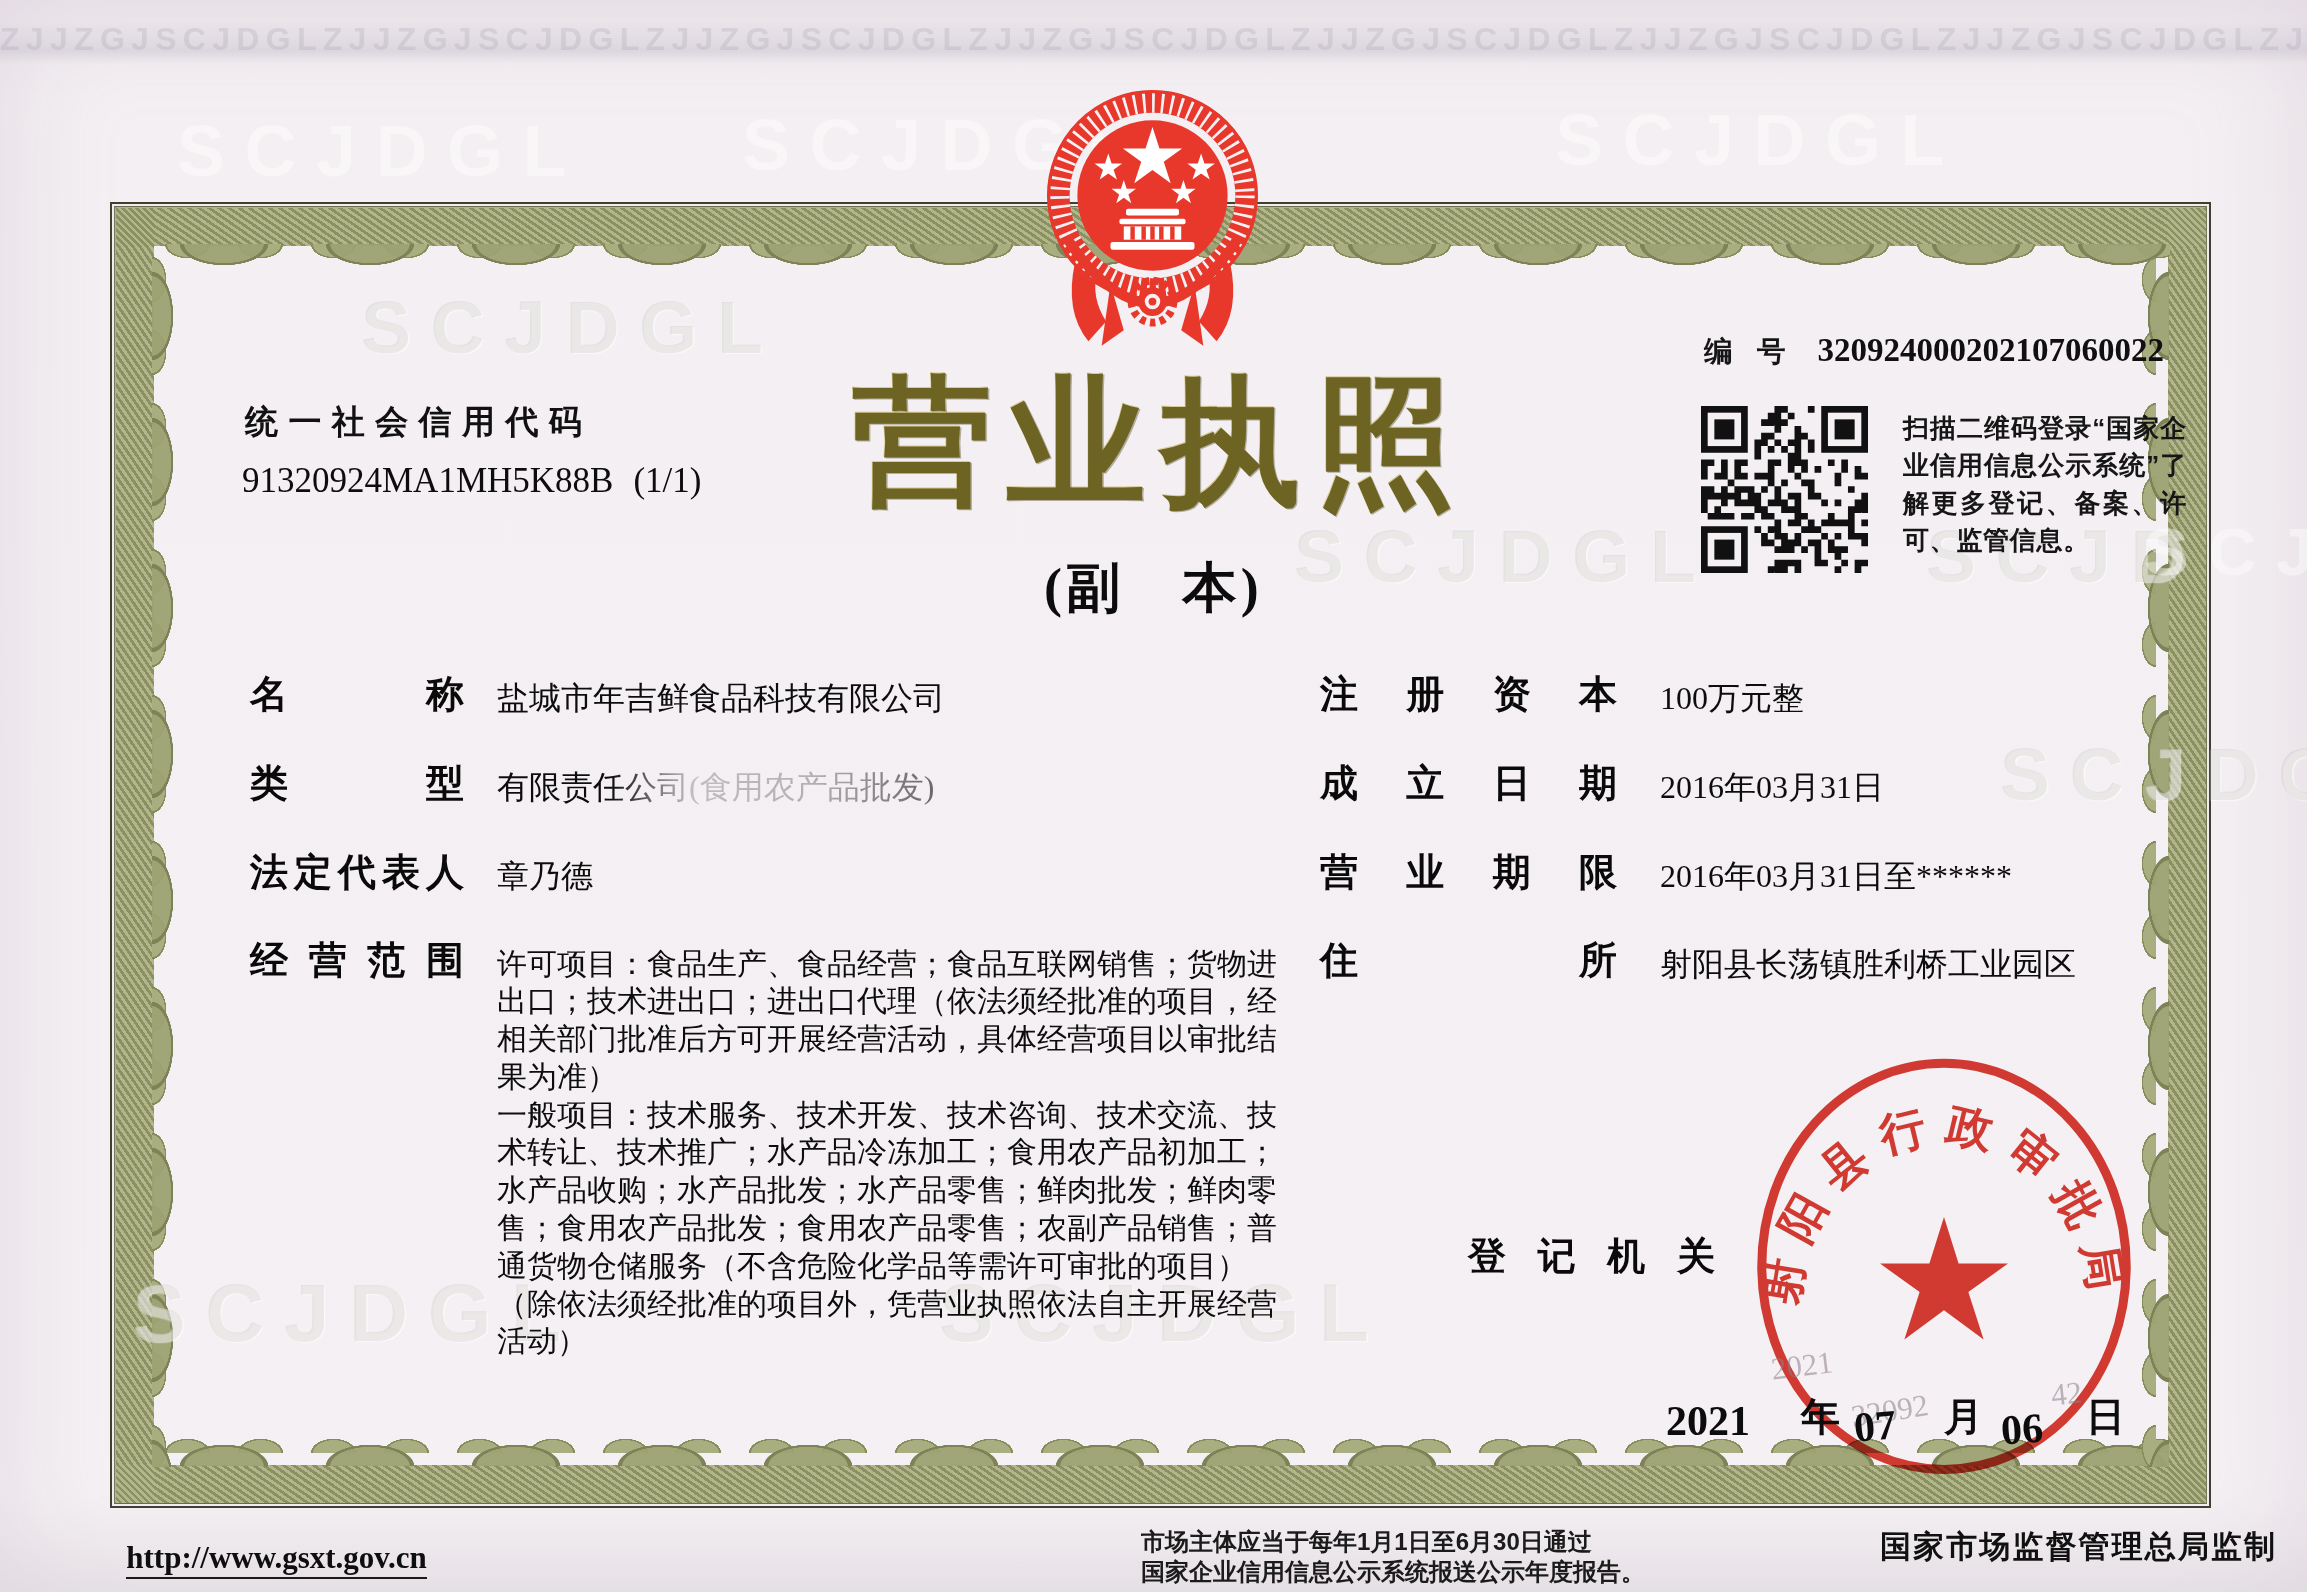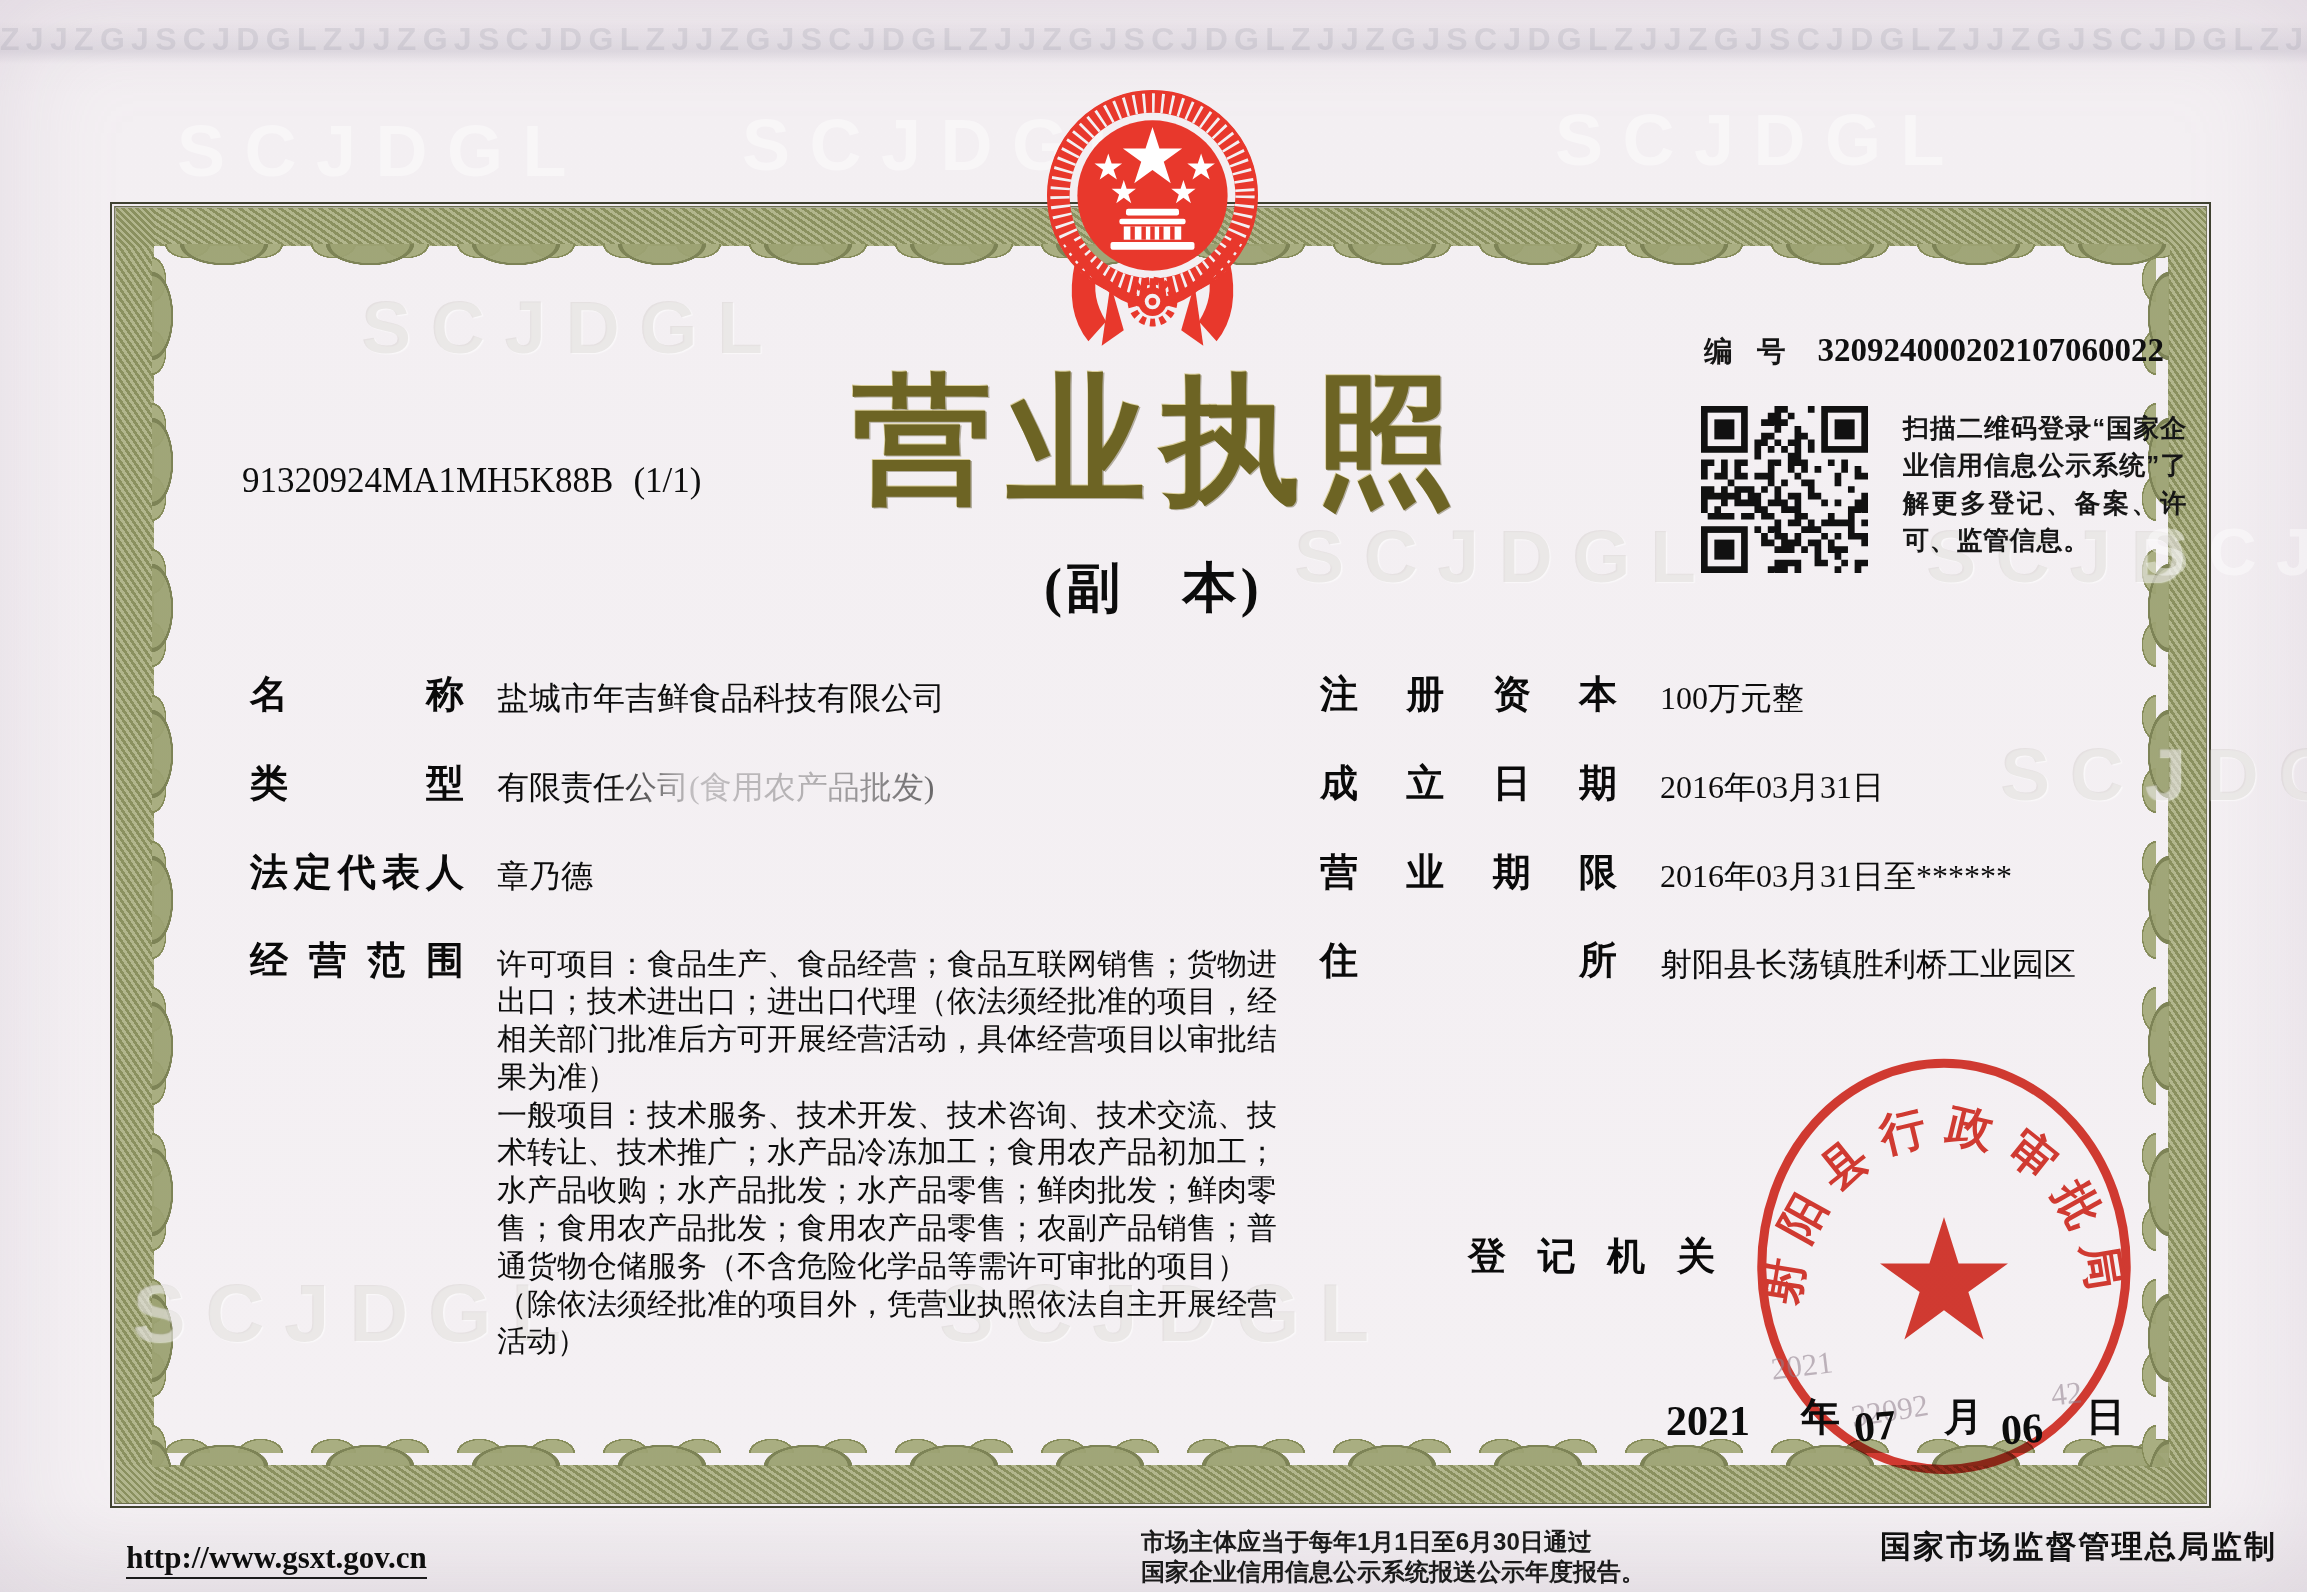--- a/index.html
+++ b/index.html
@@ -46,21 +46,21 @@
   
   .wm{position:absolute; font-weight:bold; letter-spacing:19.5px; pointer-events:none;
       font-family:"Liberation Sans",sans-serif;}
   .wm-band{color:rgba(255,255,255,0.42); font-size:72px;}
   .wm-emboss{color:rgba(128,122,108,0.13); font-size:75px; text-shadow:1.4px 1.4px 1.4px rgba(255,255,255,0.6);}
   
   .credit-label{position:absolute; left:245px; top:400px; font-size:33px; font-weight:bold; letter-spacing:10.4px; color:#111;}
   .credit-value{position:absolute; left:242px; top:461px; font-size:35px; font-family:"Liberation Serif",serif; color:#0d0d0d;}
   .credit-pages{margin-left:20px;}
   .title-wrap{position:absolute; left:0; right:0; top:372px; display:flex; justify-content:center;}
-  .title{font-family:Liberation Serif, serif; font-weight:bold; font-size:139px; line-height:1;
+  .title{font-family:Liberation Sans, sans-serif; font-weight:bold; font-size:139px; line-height:1;
     letter-spacing:15.3px; margin-right:-15.3px; color:#6d6424;
     text-shadow:1.4px 1.4px 0 rgba(60,52,10,0.35), -0.7px -0.7px 0 rgba(190,170,60,0.5);}
   .subtitle-wrap{position:absolute; left:0; right:0; top:552px; display:flex; justify-content:center;}
   .subtitle{font-family:"Liberation Serif",serif; font-weight:600; font-size:54px; letter-spacing:4.2px; color:#0c0c0c;}
   .serial{position:absolute; left:1704px; top:332px; display:flex; align-items:baseline;}
   .serial-label{font-size:28.5px; font-weight:bold; letter-spacing:8.3px; color:#151515;}
   .serial-value{margin-left:23.6px; font-size:33px; font-family:"Liberation Serif",serif; font-weight:600; color:#101010;}
   .qr{position:absolute; left:1701px; top:406px; width:167px; height:167px;}
   .qr svg{display:block; width:100%; height:100%;}
   .qr-caption{position:absolute; left:1903px; top:410px; width:284px; font-size:26px; font-weight:bold;
@@ -152,20 +152,21 @@
       </g>
       <g>
         <circle cx="100" cy="196" r="19" fill="none" stroke="#e8382c" stroke-width="7" stroke-dasharray="5 4"></circle>
         <circle cx="100" cy="196" r="13" fill="#e8382c"></circle>
         <circle cx="100" cy="196" r="7" fill="#f4f0f3"></circle>
         <circle cx="100" cy="196" r="3.5" fill="#e8382c"></circle>
       </g>
     </svg>
   </div>
 
+  <div class="credit-label">统一社会信用代码</div>
   <div class="credit-value">
     <span>91320924MA1MH5K88B</span><span class="credit-pages">(1/1)</span>
   </div>
 
   <div class="title-wrap">
       <div class="title">营业执照</div>
     </div>
   <div class="subtitle-wrap">
       <div class="subtitle">(副　本)</div>
     </div>

